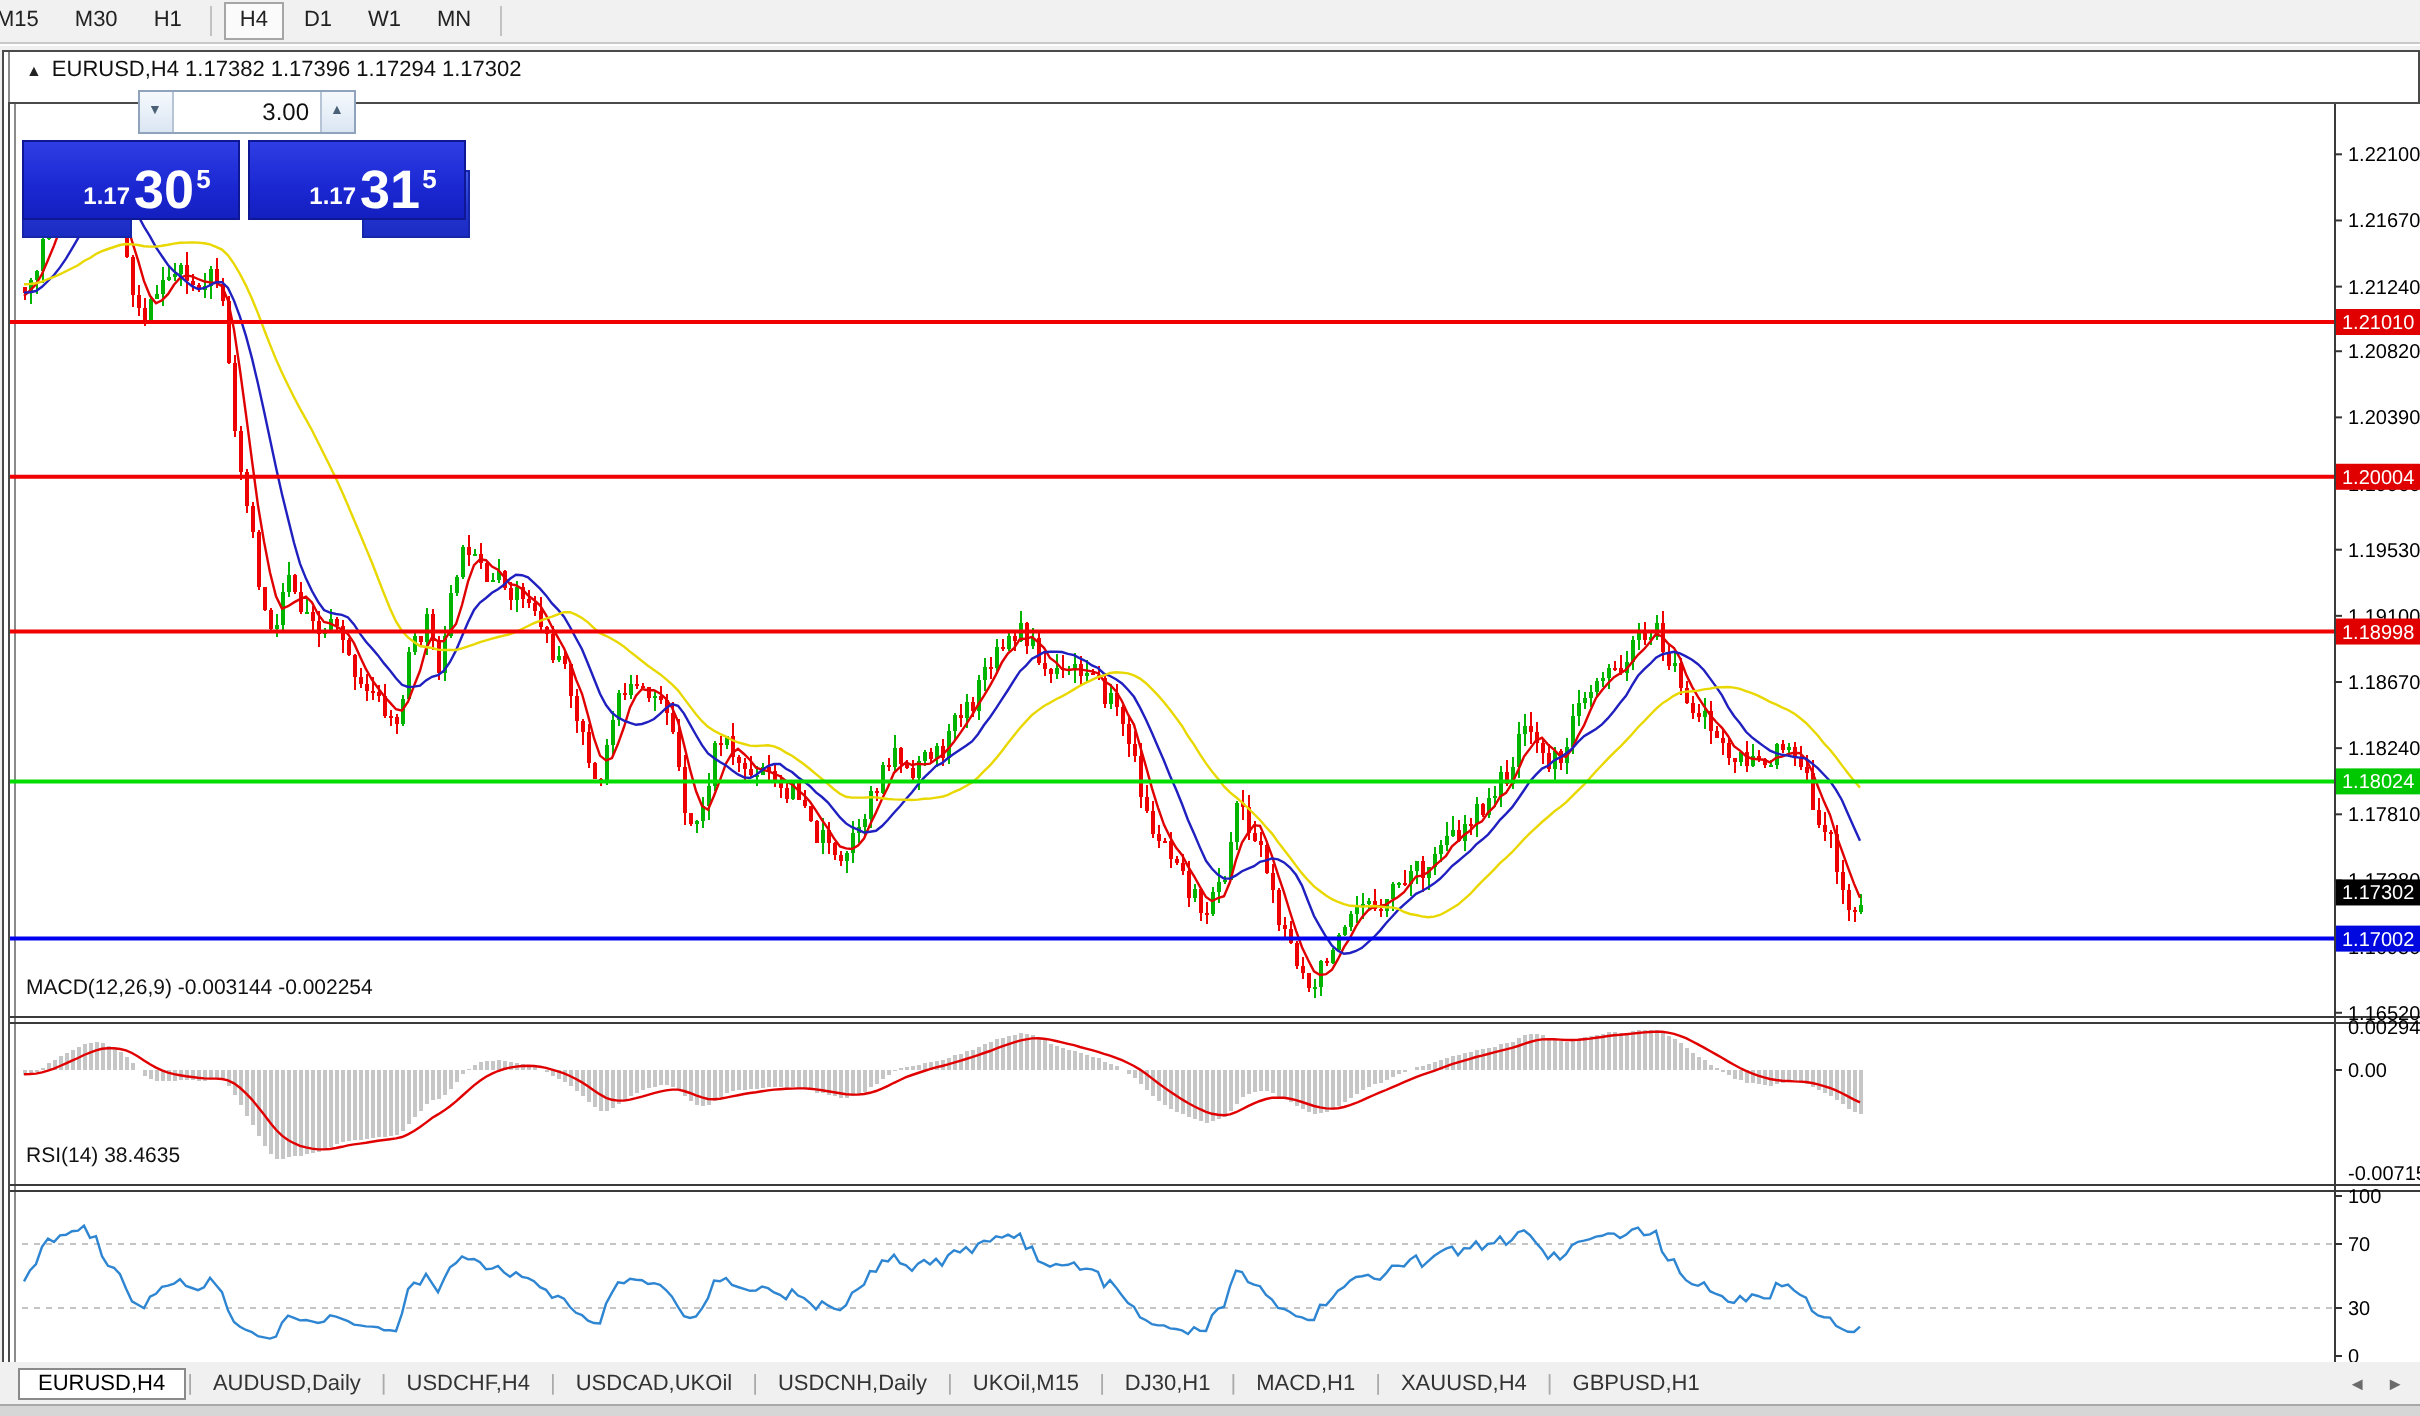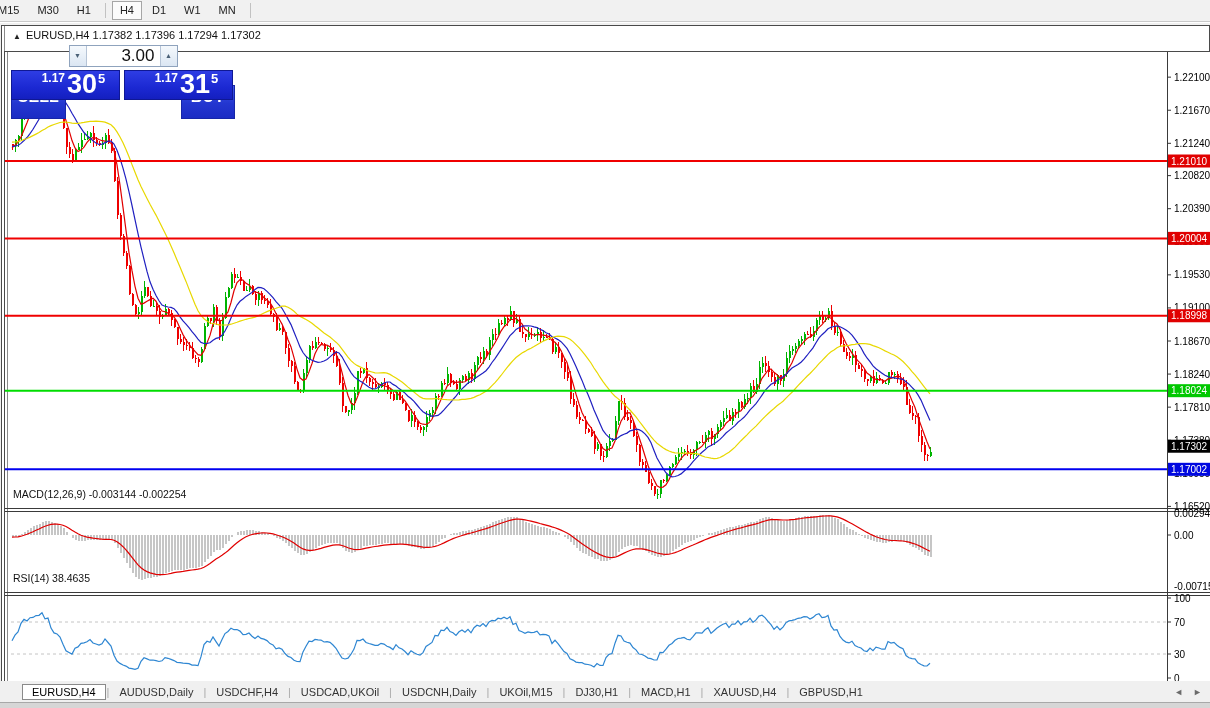--- a/index.html
+++ b/index.html
@@ -28,34 +28,34 @@
   
   .quote-panel{position:absolute;left:11px;top:45px;width:224px;}
   .qp-row1{display:flex;height:22px;}
   .qp-btn{width:56px;height:34px;color:#fff;font-size:16px;font-weight:bold;text-align:center;
           line-height:22px;background:linear-gradient(180deg,#4059e8 0%,#2336d0 55%,#1b2cc4 100%);
           border:1px solid #1626a8;box-sizing:border-box;margin-top:40px;}
   .qp-spin{display:flex;height:22px;margin:0 3px;border:1px solid #8fa3bd;box-sizing:border-box;background:#fff;}
   .qp-spin .arrowbox{width:16px;background:linear-gradient(180deg,#f5f9fd,#dbe6f3);
           border-right:1px solid #b6c4d6;font-size:7px;color:#4a6076;text-align:center;line-height:20px;cursor:default;}
   .qp-spin .arrowbox.up{border-right:none;border-left:1px solid #b6c4d6;}
-  .qp-spin .vol{width:68px;font-size:17px;color:#111;text-align:right;padding-right:5px;line-height:20px;}
+  .qp-spin .vol{width:68px;font-size:12px;color:#111;text-align:right;padding-right:5px;line-height:20px;}
   .qp-row2{display:flex;margin-top:3px;}
-  .qp-quote{width:109px;height:30px;color:#fff;background:linear-gradient(180deg,#2e3de4 0%,#1b28d2 60%,#141fbf 100%);
-            border:1px solid #0f1894;box-sizing:border-box;display:flex;align-items:flex-start;justify-content:center;padding-bottom:1px;padding-left:16px;}
+  .qp-quote{width:109px;height:40px;color:#fff;background:linear-gradient(180deg,#2e3de4 0%,#1b28d2 60%,#141fbf 100%);
+            border:1px solid #0f1894;box-sizing:border-box;display:flex;align-items:flex-end;justify-content:center;padding-bottom:1px;padding-left:16px;}
   .qp-quote.ask{margin-left:4px;}
   .qp-quote .small{font-size:12px;font-weight:bold;margin-bottom:3px;}
   .qp-quote .big{font-size:27px;font-weight:bold;line-height:26px;margin-left:2px;}
   .qp-quote .sup{font-size:13px;font-weight:bold;margin-bottom:11px;margin-left:1px;}
 
   
   .tabbar{position:absolute;left:0;top:681px;width:1210px;height:21px;background:#f0f0f0;
           display:flex;align-items:center;font-size:11px;color:#333;}
   .tab{padding:2px 9px;white-space:nowrap;cursor:default;}
-  .tab.active{background:#ffffff;border:1px solid #8a8a8a;margin-left:22px;padding:1px 9px;color:#000;}
+  .tab.active{background:#ffffff;border:1px solid #8a8a8a;margin-left:9px;padding:1px 9px;color:#000;}
   .tab-sep{color:#aaaaaa;padding:0 1px;}
   .tab-scroll{margin-left:auto;margin-right:8px;color:#6b6b6b;font-size:9px;display:flex;gap:10px;}
   .bottom-strip{position:absolute;left:0;top:702px;width:1210px;height:6px;background:#d6d6d6;border-top:1px solid #a8a8a8;}
 </style>
 </head>
 <body>
 
 <div class="toolbar">
   <div class="tf-strip" id="tf-strip">
       <span class="tfbtn">M15</span>

